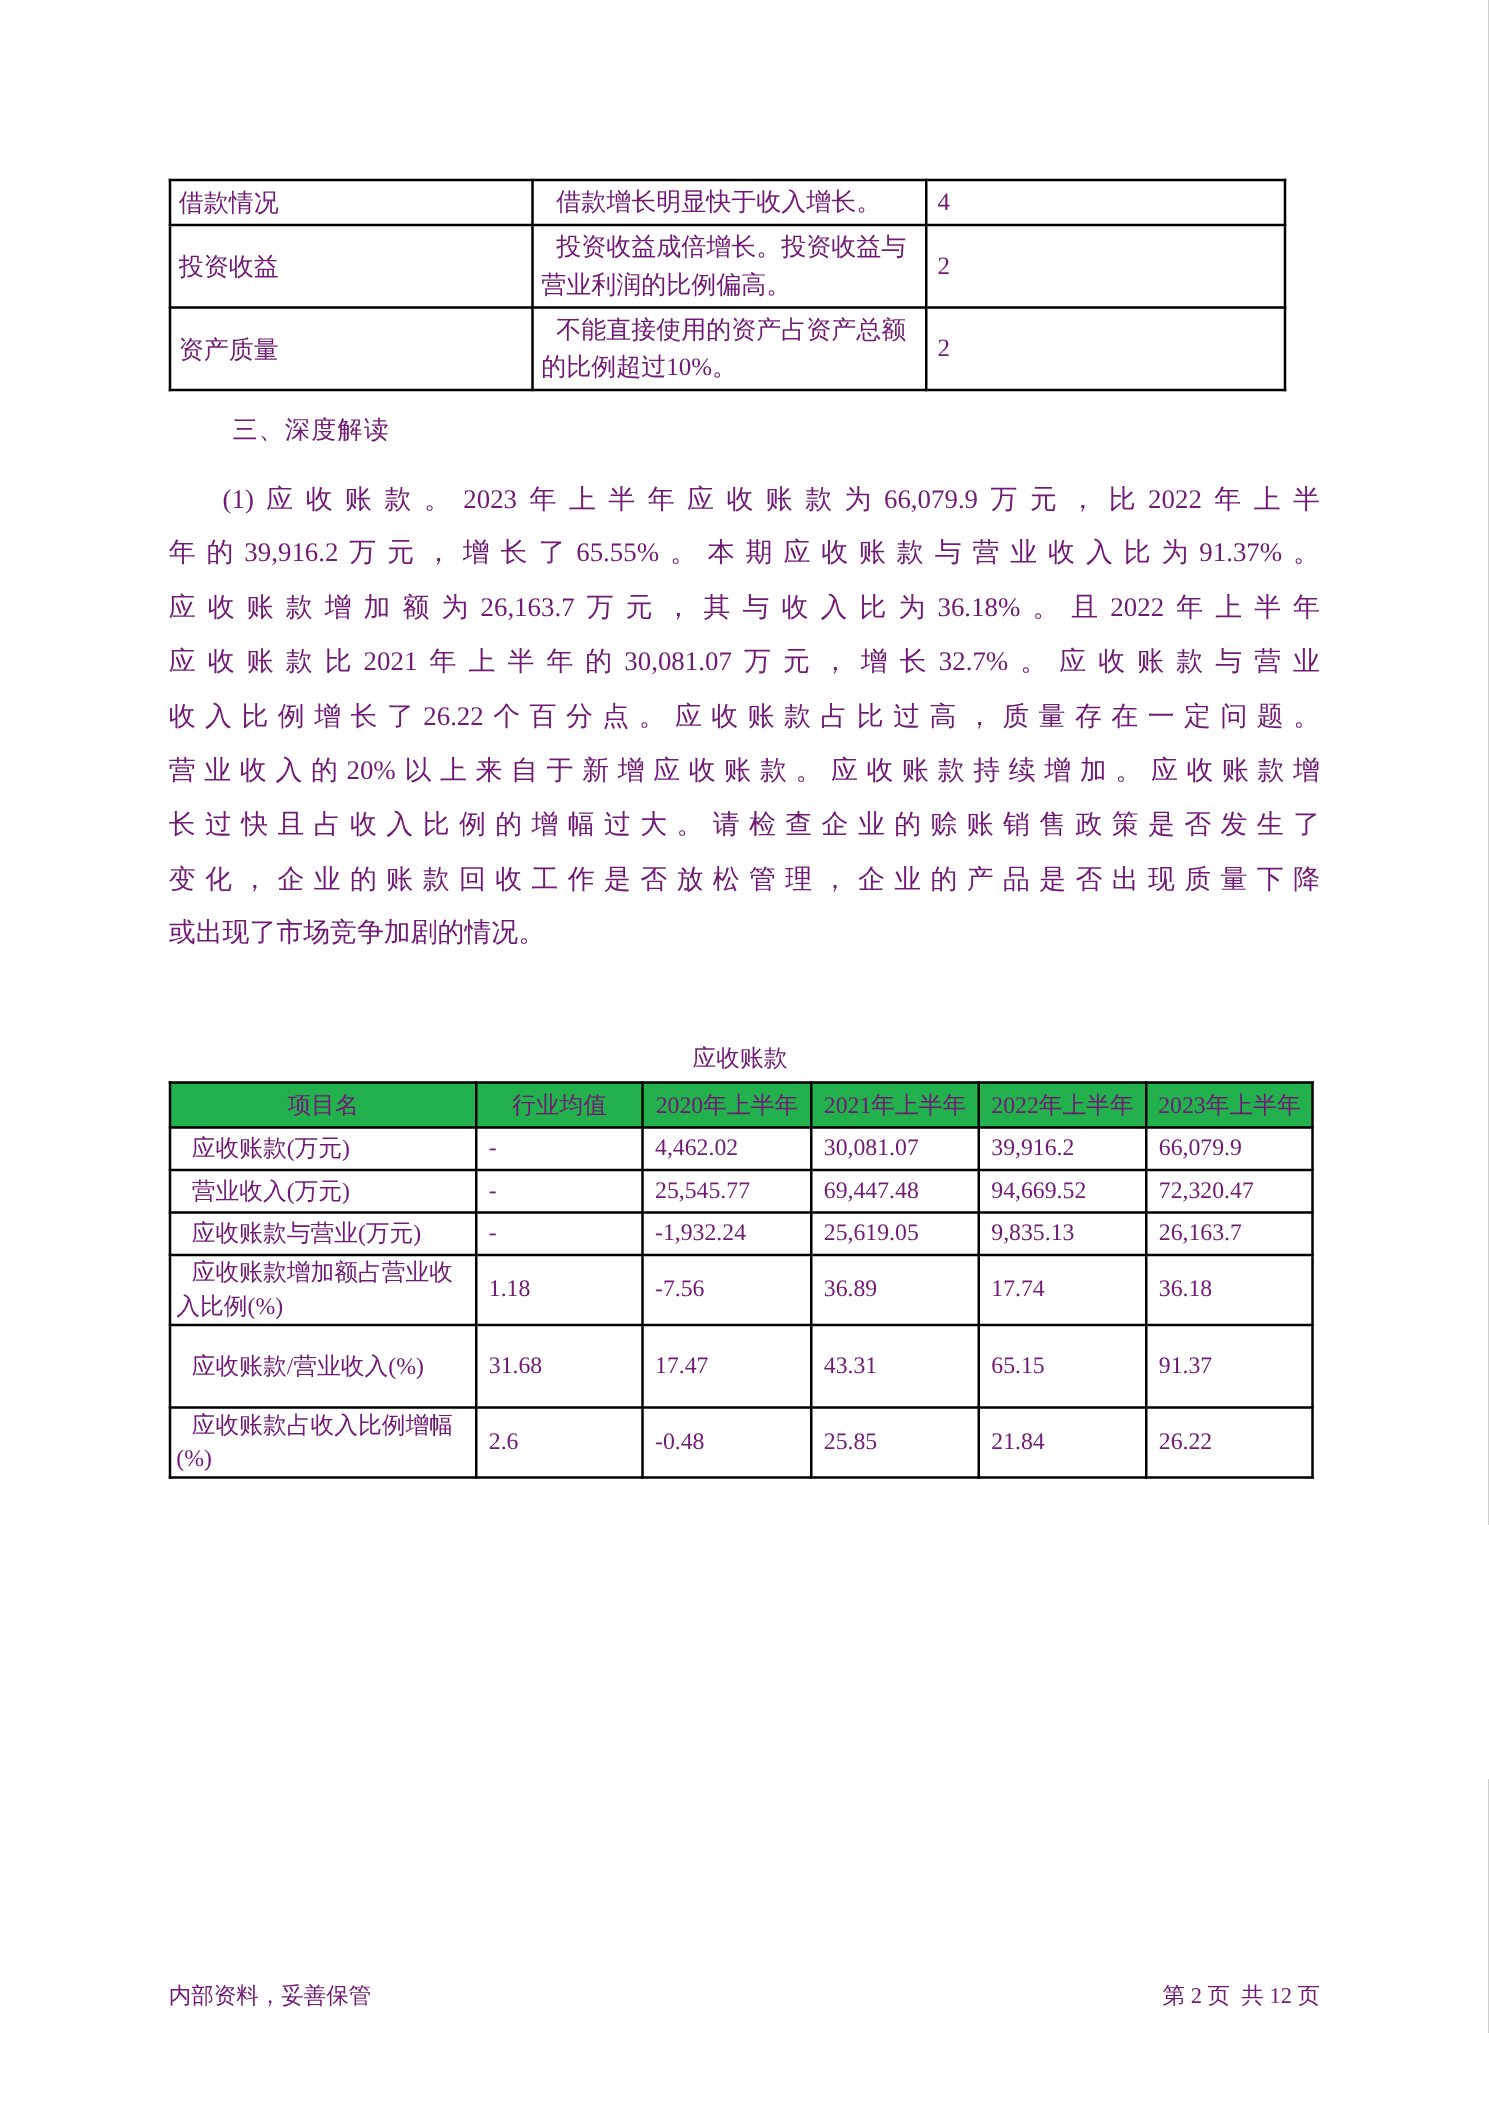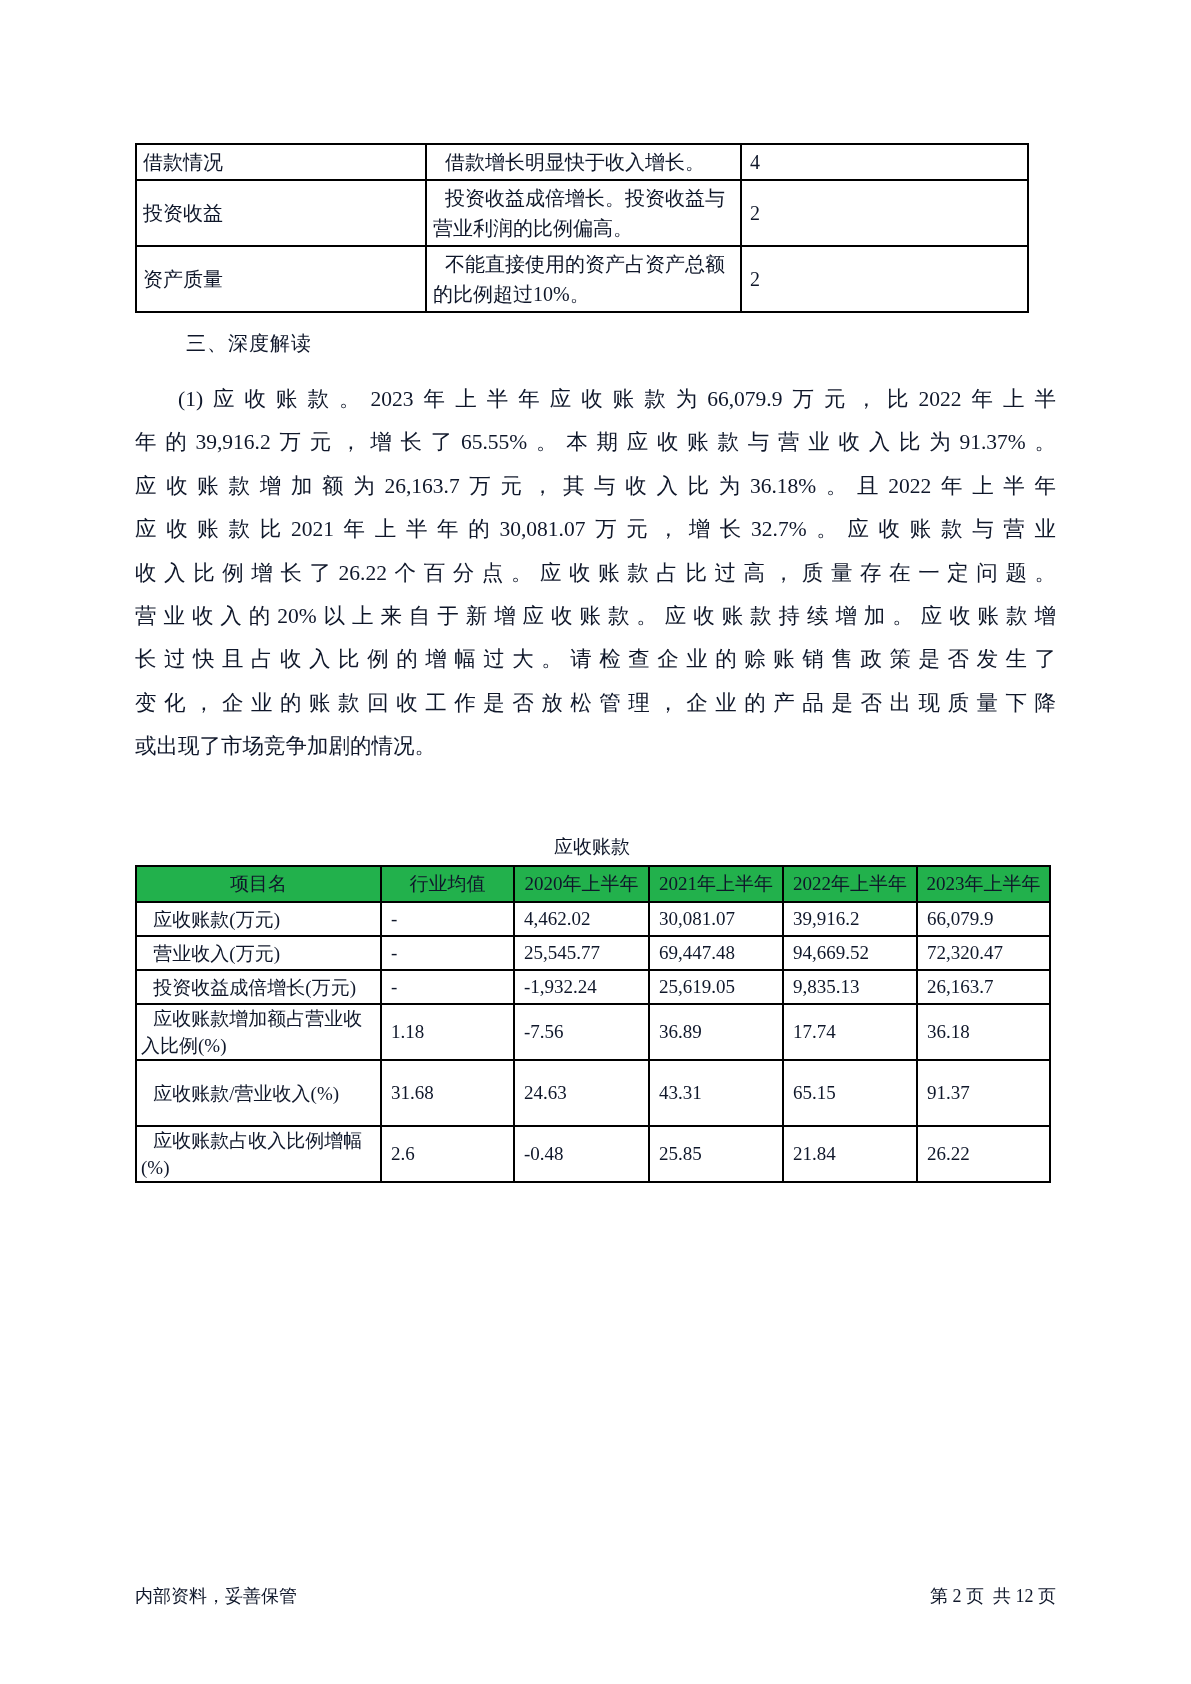--- a/index.html
+++ b/index.html
@@ -1,21 +1,21 @@
 <!DOCTYPE html>
 <html><head>
 <meta charset="utf-8">
 <style>
   html,body { margin:0; padding:0; background:#888; }
   .page {
     position:relative;
     width:1191px; height:1684px;
     margin:0 auto;
     background:#ffffff;
-    color:#0f172a;
+    color:#701a75;
     font-family:"Liberation Serif","DejaVu Serif",serif;
     overflow:hidden;
   }
 
   
   .score-table {
     position:absolute; left:135px; top:143px; width:892px;
     border-collapse:collapse; table-layout:fixed;
     font-size:20px;
   }
@@ -172,40 +172,40 @@
         </tr>
         <tr>
           <td class="label-cell">营业收入(万元)</td>
           <td class="value-cell">-</td>
           <td class="value-cell">25,545.77</td>
           <td class="value-cell">69,447.48</td>
           <td class="value-cell">94,669.52</td>
           <td class="value-cell">72,320.47</td>
         </tr>
         <tr>
-          <td class="label-cell">投资收益成倍增长(万元)</td>
+          <td class="label-cell">应收账款与营业(万元)</td>
           <td class="value-cell">-</td>
           <td class="value-cell">-1,932.24</td>
           <td class="value-cell">25,619.05</td>
           <td class="value-cell">9,835.13</td>
           <td class="value-cell">26,163.7</td>
         </tr>
         <tr>
           <td class="label-cell">应收账款增加额占营业收
 入比例(%)</td>
           <td class="value-cell">1.18</td>
           <td class="value-cell">-7.56</td>
           <td class="value-cell">36.89</td>
           <td class="value-cell">17.74</td>
           <td class="value-cell">36.18</td>
         </tr>
         <tr>
           <td class="label-cell">应收账款/营业收入(%)</td>
           <td class="value-cell">31.68</td>
-          <td class="value-cell">24.63</td>
+          <td class="value-cell">17.47</td>
           <td class="value-cell">43.31</td>
           <td class="value-cell">65.15</td>
           <td class="value-cell">91.37</td>
         </tr>
         <tr>
           <td class="label-cell">应收账款占收入比例增幅
 (%)</td>
           <td class="value-cell">2.6</td>
           <td class="value-cell">-0.48</td>
           <td class="value-cell">25.85</td>

